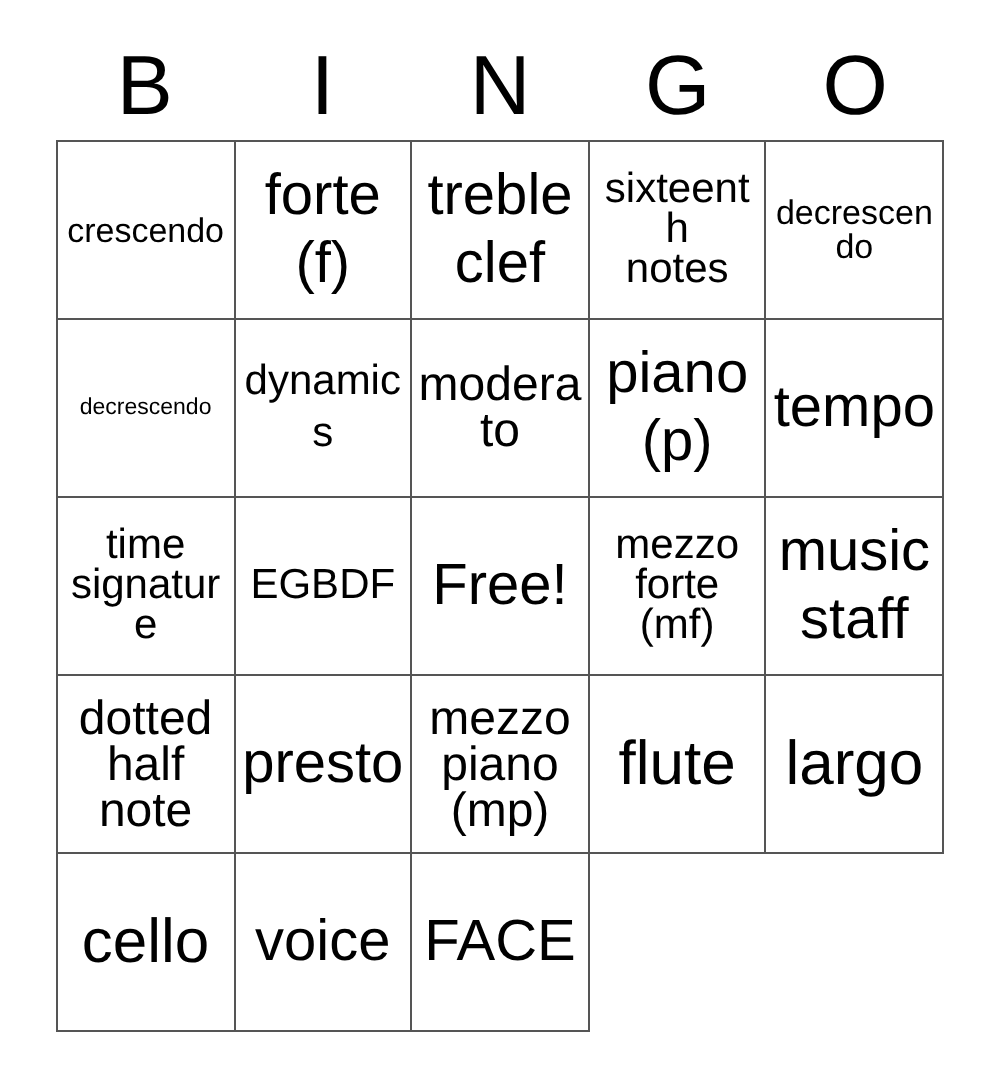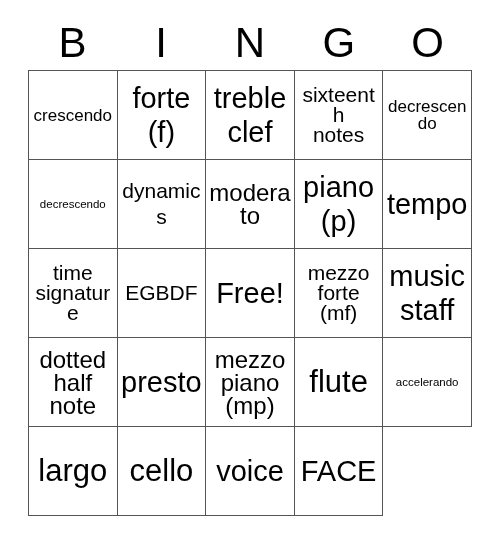--- a/index.html
+++ b/index.html
@@ -159,23 +159,20 @@
         <span class="cell-text">presto</span>
       </div>
       <div class="cell size-ml">
         <span class="cell-text">mezzo
 piano
 (mp)</span>
       </div>
       <div class="cell size-xxxl">
         <span class="cell-text">flute</span>
       </div>
-      <div class="cell size-xs">
-        <span class="cell-text">accelerando</span>
-      </div>
       <div class="cell size-xxxl">
         <span class="cell-text">largo</span>
       </div>
       <div class="cell size-xxxl">
         <span class="cell-text">cello</span>
       </div>
       <div class="cell size-xxl">
         <span class="cell-text">voice</span>
       </div>
       <div class="cell size-xxl">

